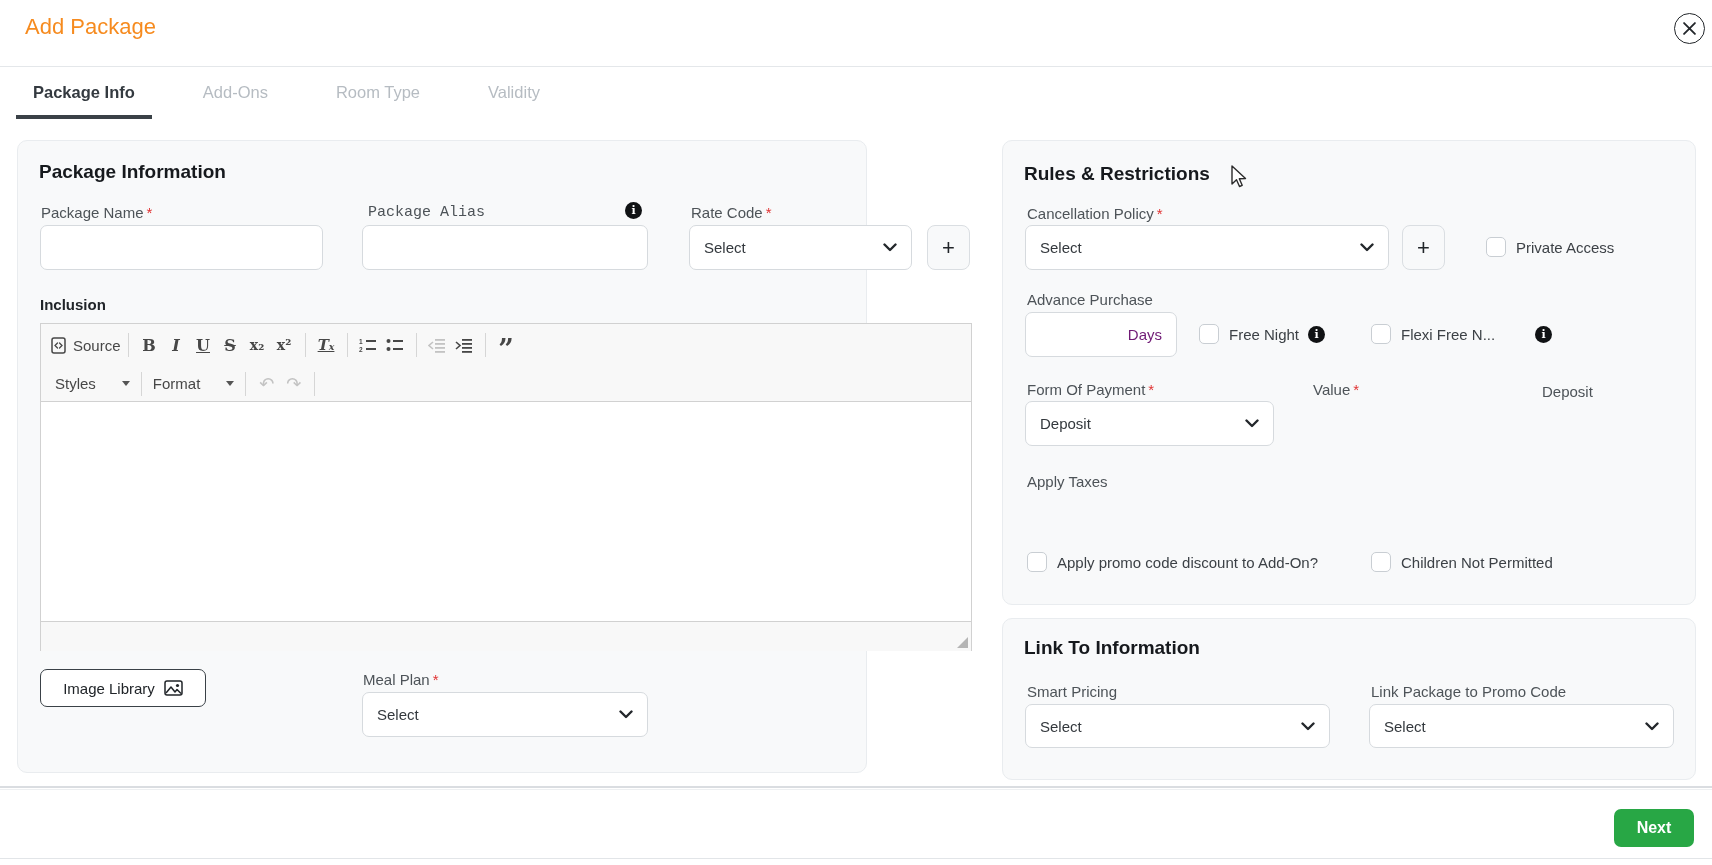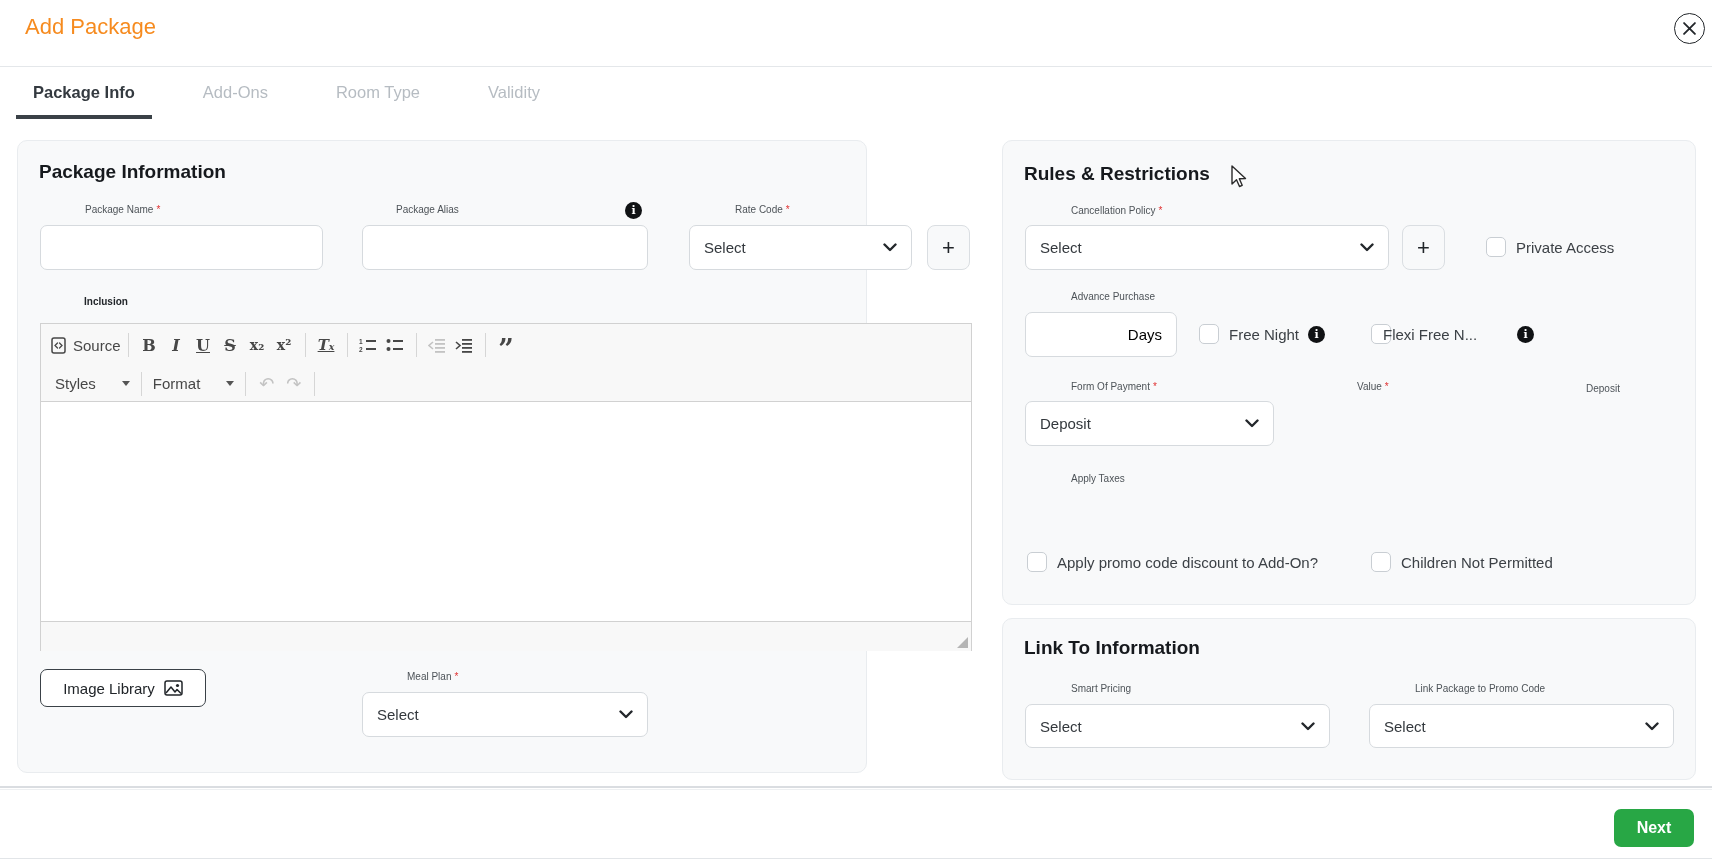--- a/index.html
+++ b/index.html
@@ -16,21 +16,21 @@
   .tab { padding:15px 17px 13px; margin-right:34px; font-size:16.5px; color:var(--tab-inactive,#b6bcc2); border-bottom:4px solid transparent; cursor:pointer; white-space:nowrap; }
   .tab.active { color:var(--tab-active,#343a40); font-weight:700; border-bottom-color:#3a4147; }
 
   
   .panel { position:absolute; background:#f8f9fa; border:1px solid #e9ecef; border-radius:10px; }
   .panel-left  { left:17px;  top:140px; width:850px; height:633px; }
   .panel-rules { left:1002px; top:140px; width:694px; height:465px; }
   .panel-promo { left:1002px; top:618px; width:694px; height:162px; }
   .card-h { position:absolute; font-size:19px; font-weight:700; color:#16191d; }
 
-  .lbl-row { position:absolute; font-size:10px; color:#4d5358; white-space:nowrap;margin-left:44px; }
+  .lbl-row { position:absolute; font-size:15px; color:#4d5358; white-space:nowrap; }
   .req { color:var(--required,#e03131); margin-left:3px; }
 
   .ctrl { position:absolute; height:45px; background:#fff; border:1px solid #d6dade; border-radius:7px; display:flex; align-items:center; padding:0 14px; font-size:15px; color:#33383d; }
   input.ctrl { outline:none; }
   .select { justify-content:space-between; cursor:pointer; }
   .select .val { color:#33383d; }
   .chev { flex:0 0 auto; margin-left:8px; }
   .plus-btn { position:absolute; width:43px; height:45px; background:#f8f9fa; border:1px solid #dadee2; border-radius:8px; font-size:22px; color:#212529; display:flex; align-items:center; justify-content:center; cursor:pointer; }
 
   .info-icon { display:inline-flex; width:17px; height:17px; border-radius:50%; background:#101214; color:#fff; font-size:11px; font-weight:700; font-family:"DejaVu Serif", serif; align-items:center; justify-content:center; }
@@ -54,21 +54,21 @@
   .caret { width:0; height:0; border-left:4px solid transparent; border-right:4px solid transparent; border-top:5px solid #555; }
   .src { display:flex; align-items:center; gap:7px; font-size:15px; color:#474747; cursor:pointer; }
   .ed-content { height:219px; background:#fff; cursor:text; }
   .ed-footer { height:30px; background:#f8f8f8; border-top:1px solid #d1d1d1; position:relative; }
   .resize-handle { position:absolute; right:3px; bottom:3px; width:0; height:0; border-left:11px solid transparent; border-bottom:11px solid #b5b5b5; cursor:nwse-resize; }
 
   .imglib-btn { position:absolute; left:22px; top:528px; width:166px; height:38px; background:#fff; border:1.4px solid #3a4147; border-radius:7px; display:flex; align-items:center; justify-content:center; gap:9px; font-size:15px; color:#212529; cursor:pointer; }
 
   .suffix-input { justify-content:flex-end; }
   .suffix-input .bare { position:absolute; left:10px; top:4px; width:90px; height:35px; border:none; outline:none; font-size:15px; background:transparent; }
-  .suffix { font-size:15px; color:#000000; font-weight:400; }
+  .suffix { font-size:15px; color:#701a75; font-weight:400; }
 
   
   .footer-divider { position:absolute; left:0; top:786px; width:1712px; height:2px; background:#dadde1; }
   .footer-divider2 { position:absolute; left:0; top:789px; width:1712px; height:1px; background:#eef0f2; }
   .next-btn { position:absolute; left:1614px; top:809px; width:80px; height:38px; background:var(--green,#28a745); color:#fff; font-size:16px; font-weight:600; border:none; border-radius:7px; cursor:pointer; }
   .bottom-line { position:absolute; left:0; top:858px; width:1712px; height:1px; background:#e2e5e8; }
 
   .cursor { position:absolute; left:1230px; top:165px; pointer-events:none; }
 </style>
 </head>
@@ -92,21 +92,21 @@
   </div>
 
   <div class="panel panel-left">
     <div class="card-h" style="left:21px; top:20px;">Package Information</div>
 
     <div class="lbl-row" style="left:23px; top:63px;">
       <span>Package Name</span><span class="req">*</span>
     </div>
     <input class="ctrl" style="left: 22px; top: 84px; width: 283px;">
 
-    <div class="lbl-row" style="left:334px; top:63px;">
+    <div class="lbl-row" style="left:350px; top:63px;font-family:Liberation Mono, monospace;">
       <span>Package Alias</span>
     </div>
     <span class="info-icon" style="position:absolute; left:607px; top:61px;">i</span>
     <input class="ctrl" style="left: 344px; top: 84px; width: 286px;">
 
     <div class="lbl-row" style="left:673px; top:63px;">
       <span>Rate Code</span><span class="req">*</span>
     </div>
     <div class="ctrl select" style="left:671px; top:84px; width:223px;">
       <span class="val">Select</span>
@@ -236,21 +236,21 @@
     <div class="ctrl suffix-input" style="left:22px; top:171px; width:152px;">
       <input class="bare" value="" style="">
       <span class="suffix">Days</span>
     </div>
     <span class="cb" style="left:196px; top:183px;"></span>
     <div class="cb-lbl" style="left:226px; top:185px;">
       <span>Free Night</span>
       <span class="info-icon">i</span>
     </div>
     <span class="cb" style="left:368px; top:183px;"></span>
-    <div class="cb-lbl" style="left:380px; top:185px;gap:40px;">
+    <div class="cb-lbl" style="left:398px; top:185px;gap:40px;">
       <span>Flexi Free N...</span>
       <span class="info-icon">i</span>
     </div>
 
     <div class="lbl-row" style="left:24px; top:240px;">
       <span>Form Of Payment</span><span class="req">*</span>
     </div>
     <div class="ctrl select" style="left:22px; top:260px; width:249px;">
       <span class="val">Deposit</span>
       <svg class="chev" width="14" height="9" viewBox="0 0 14 9">

